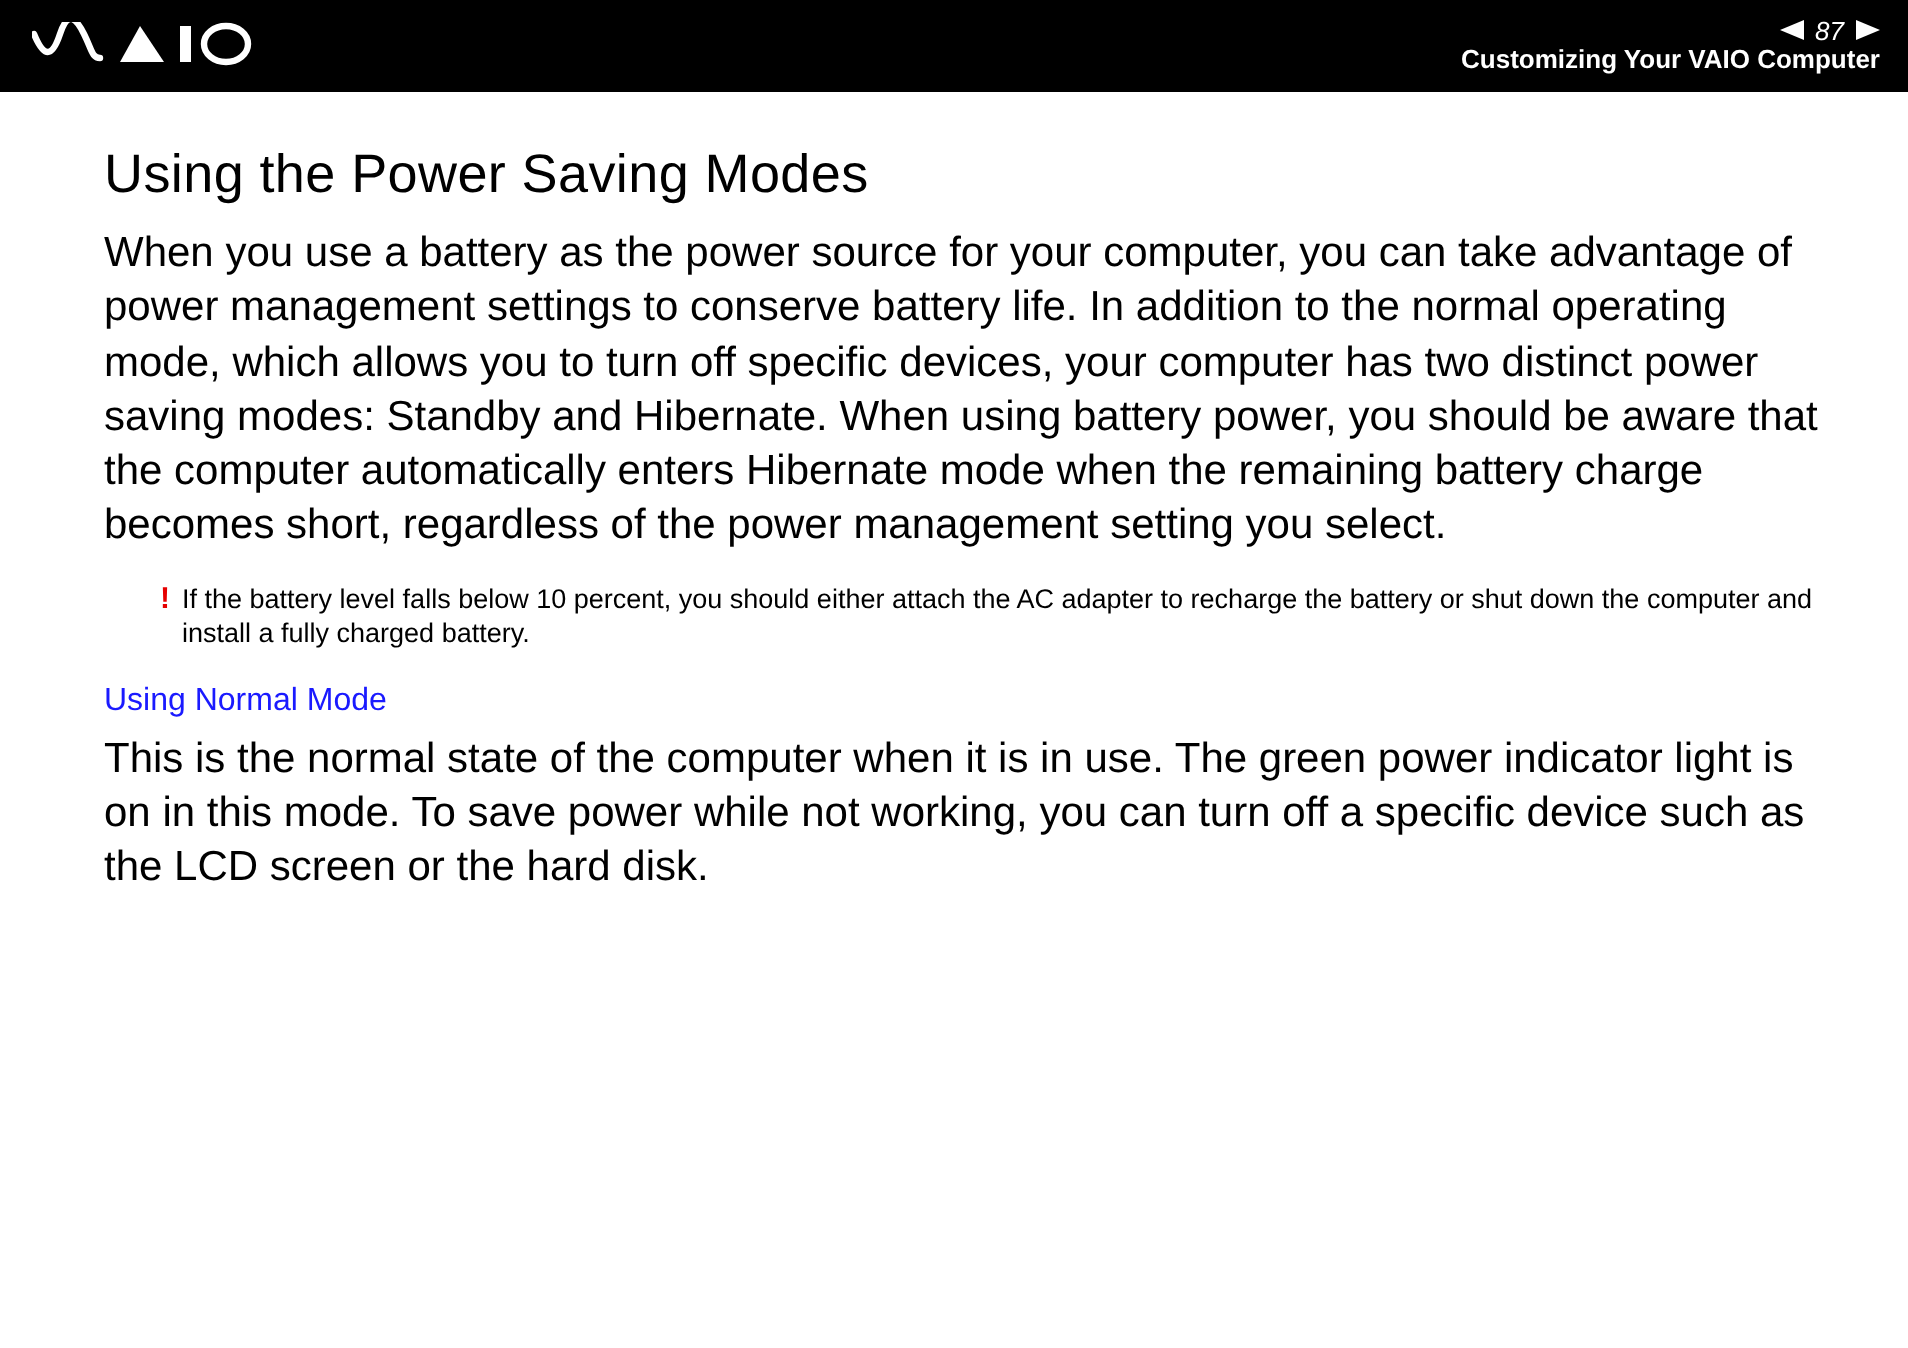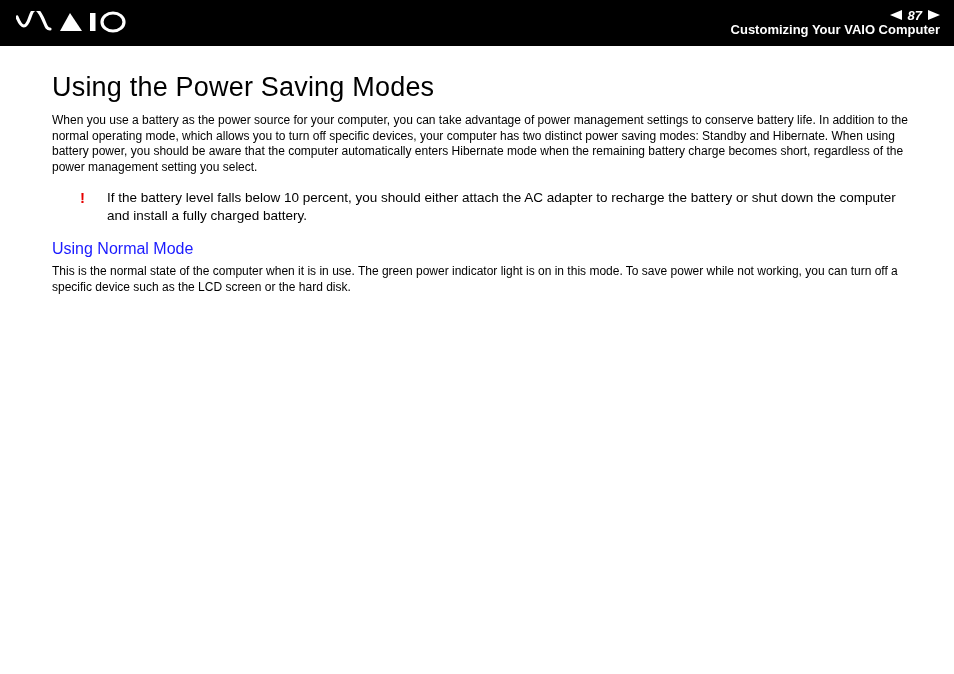--- a/index.html
+++ b/index.html
@@ -30,41 +30,41 @@
     display:flex;
     flex-direction:column;
     align-items:flex-end;
     line-height:1.1;
   }
   .navrow{
     display:flex;
     align-items:center;
     gap:6px;
     font-size:13px;
-    font-weight:bold;
+    font-weight:normal;
     font-style:italic;
   }
   .navrow .pg{font-size:13px;}
   .navrow .tri{display:inline-block;}
   .section-label{
     font-size:13px;
     font-weight:bold;
     margin-left:15px;
   }
   .content{
     padding:26px 38px 0 52px;
   }
   h1{
     font-size:27px;
     font-weight:400;
     margin:0 0 10px 0;
     letter-spacing:0.2px;
   }
   p.body{
-    font-size:12px;
+    font-size:21px;
     line-height:1.3;
     margin:0 0 14px 0;
   }
   .warnblock{
     display:flex;
     align-items:flex-start;
     gap:6px;
     padding-left:28px;
     margin-bottom:16px;
   }
@@ -72,21 +72,20 @@
     color:var(--alert);
     font-weight:bold;
     font-size:15px;
     line-height:1;
     margin-top:1px;
   }
   .warntext{
     font-size:13.5px;
     line-height:1.3;
     font-family:Arial,Helvetica,sans-serif;
-    margin-left:16px;
   }
   h2.sub{
     color:var(--link);
     font-size:16px;
     font-weight:400;
     margin:0 0 6px 0;
   }
 </style>
 </head>
 <body>

